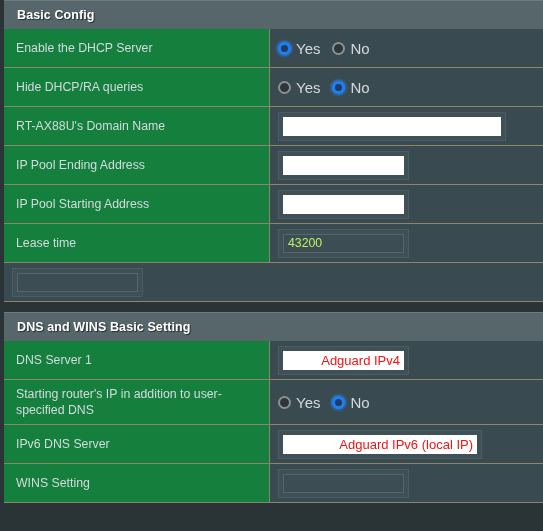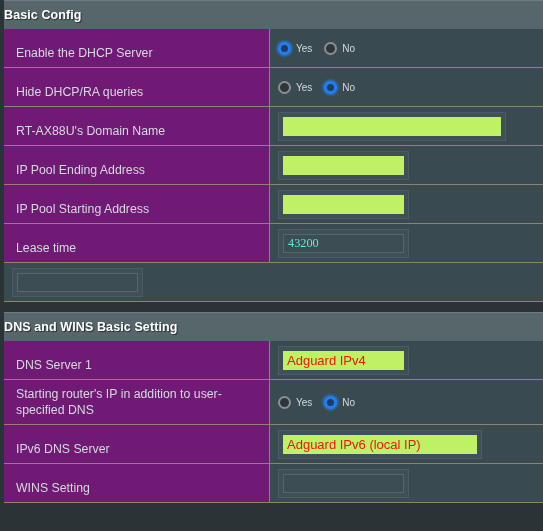--- a/index.html
+++ b/index.html
@@ -19,20 +19,21 @@
     position: relative;
   }
 
   
   .section-header {
     height: 29px;
     background: #57666a;
     border-top: 1px solid #6e7c80;
     display: flex;
     align-items: center;
+    padding-left: 13px;
     margin-left: 4px;
   }
   .section-header .title {
     color: #ffffff;
     font-size: 12.5px;
     font-weight: bold;
     letter-spacing: 0.1px;
     text-shadow: 1px 1px 1px rgba(0,0,0,0.55);
   }
 
@@ -46,24 +47,24 @@
     display: flex;
     margin-left: 4px;
     border-bottom: 1px solid #8c8569;
     min-height: 39px;
   }
   .row:first-of-type { border-top: 1px solid #8c8569; }
 
   .cell-label {
     width: 266px;
     flex: 0 0 266px;
-    background: #701a75;
+    background: #15803d;
     border-right: 1px solid #8c8569;
     display: flex;
-    align-items: flex-end;
+    align-items: center;
     padding: 6px 10px 6px 12px;
   }
   .cell-label .label-text {
     color: #d3dade;
     font-size: 12.3px;
     line-height: 16px;
   }
 
   .cell-value {
     flex: 1 1 auto;
@@ -93,45 +94,45 @@
     border: 2px solid #8a9093;
     flex: 0 0 13px;
   }
   .radio-opt.on .radio-dot {
     background: #243a5e;
     border: 3px solid #1d7ff5;
     box-shadow: 0 0 3px 1px rgba(40,140,255,0.75);
   }
   .radio-label {
     color: #d3dade;
-    font-size: 10px;
+    font-size: 15px;
   }
 
   
   .field-wrap {
     background: #3f5157;
     border: 1px solid #4a5d64;
     padding: 4px;
     display: inline-flex;
   }
   .field {
     height: 19px;
     display: flex;
     align-items: center;
     padding: 0 4px;
     font-size: 12.3px;
     white-space: nowrap;
     overflow: hidden;
   }
-  .field.white  { background: #bef264; }
+  .field.white  { background: #ffffff; justify-content: flex-end; }
   .field.filled { background: #3c4d53; border: 1px solid #55676d; color: #c8d1d5; }
   .field.empty  { background: #3c4d53; border: 1px solid #55676d; }
 
   .field .val-red   { color: #f01414; font-size: 13px; }
-  .field .val-plain { color: #5eead4; font-family: Liberation Serif, serif; }
+  .field .val-plain { color: #bef264; }
 
   .w-domain { width: 218px; }
   .w-ip     { width: 121px; }
   .w-lease  { width: 121px; }
   .w-gw     { width: 121px; }
   .w-dns    { width: 121px; }
   .w-dns6   { width: 194px; }
   .w-wins   { width: 121px; }
 </style>
 </head>

